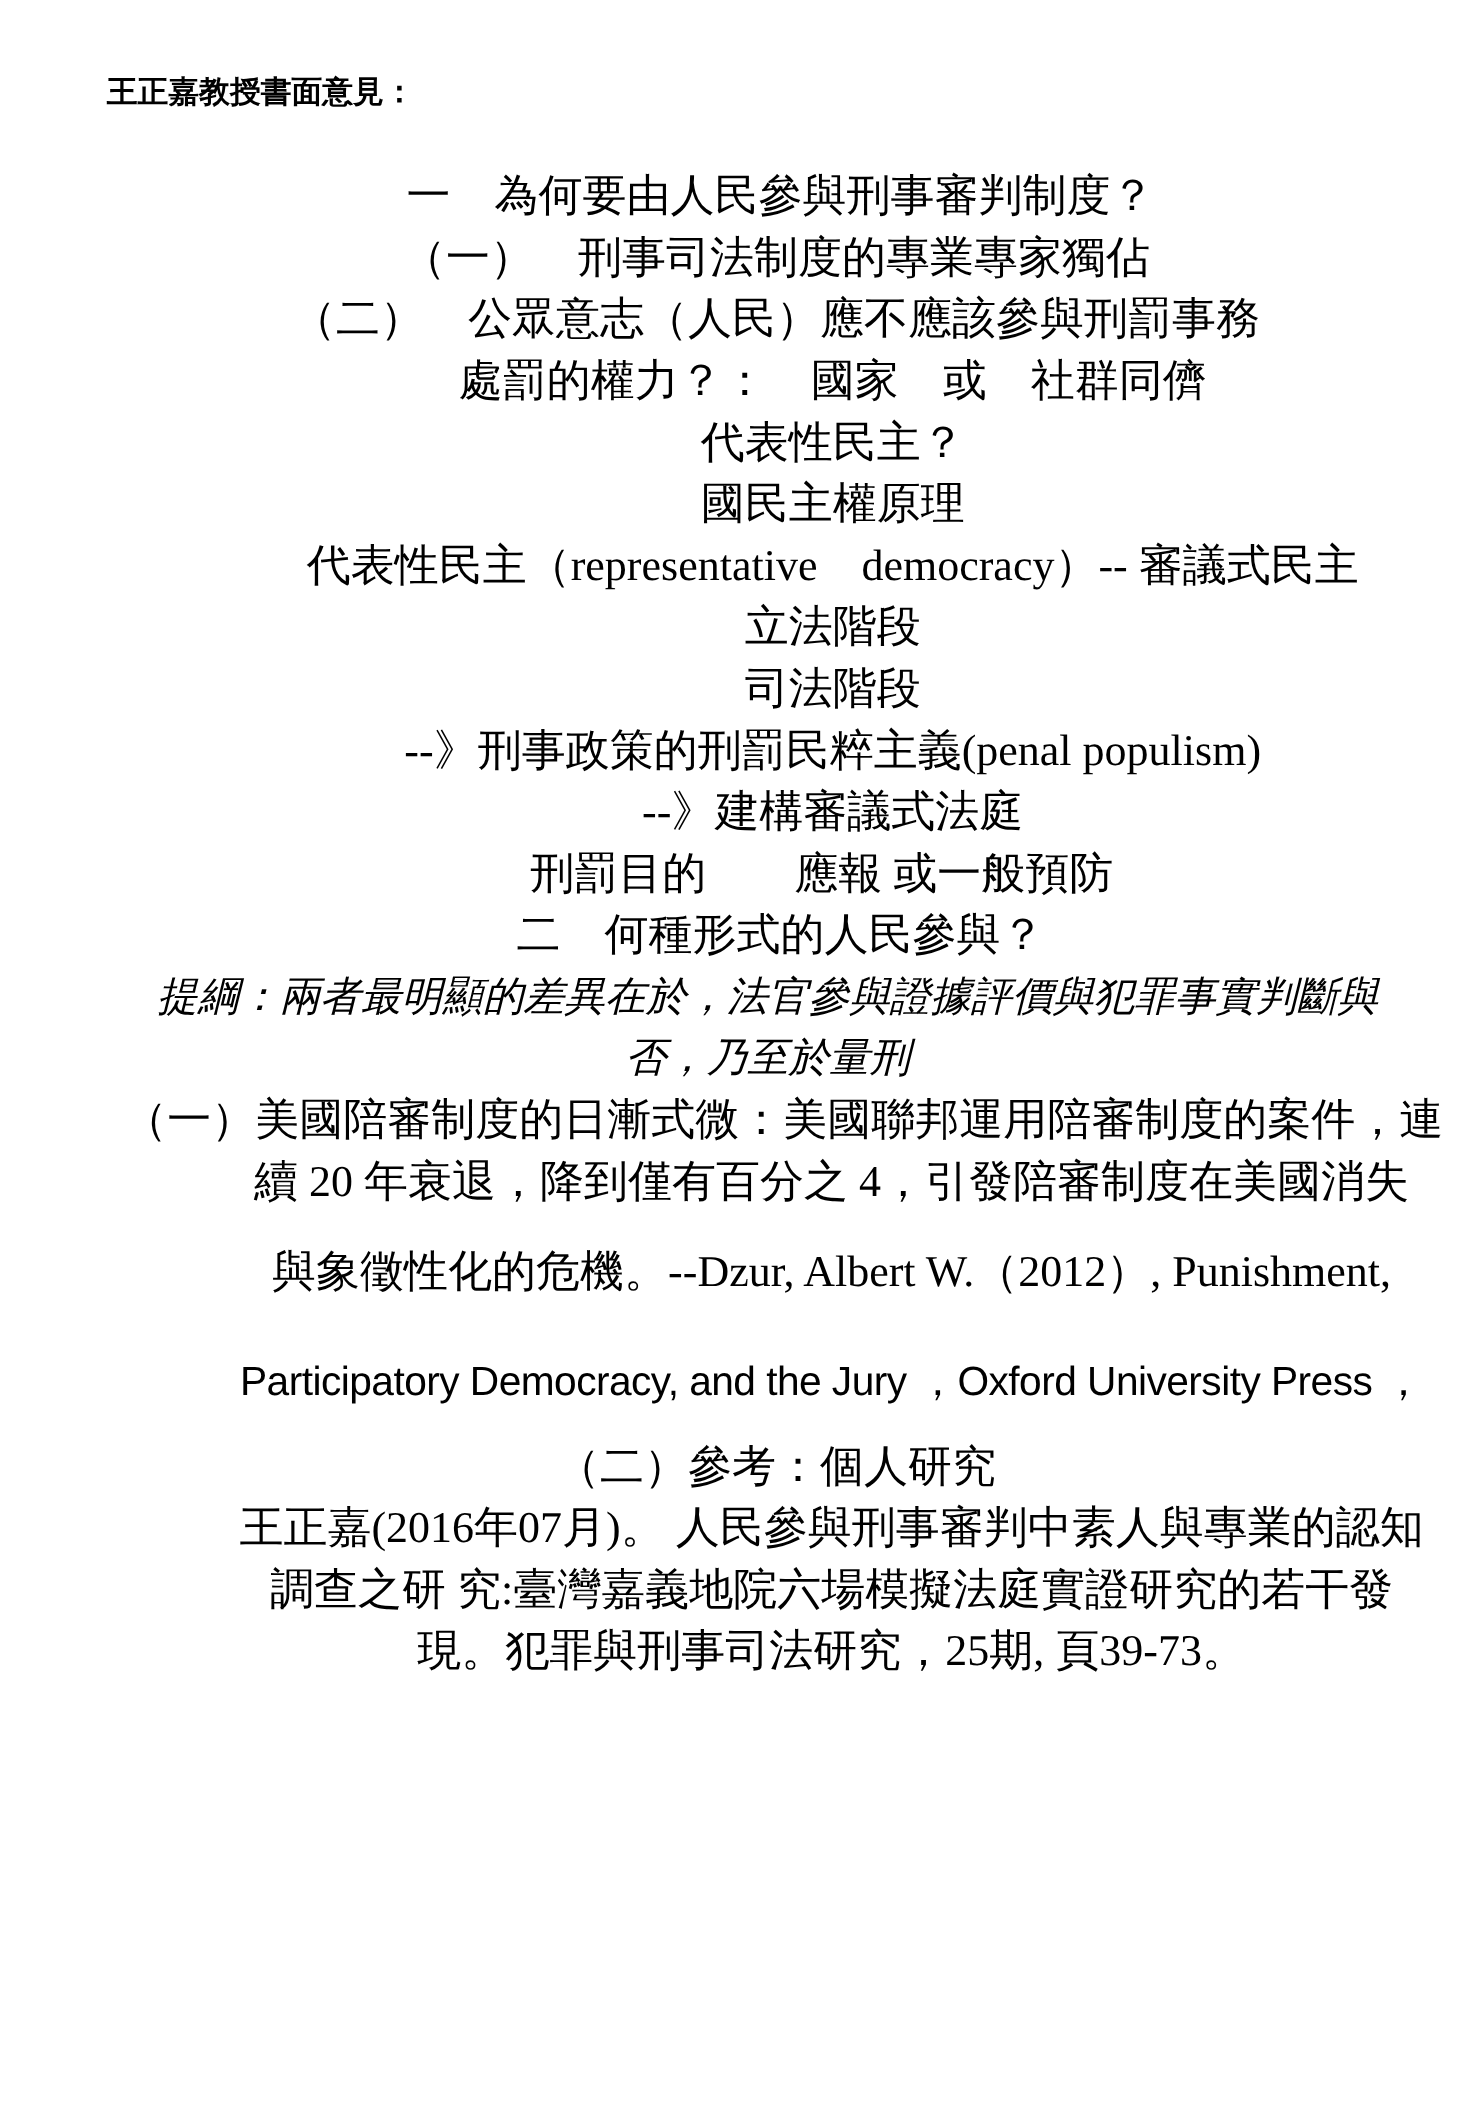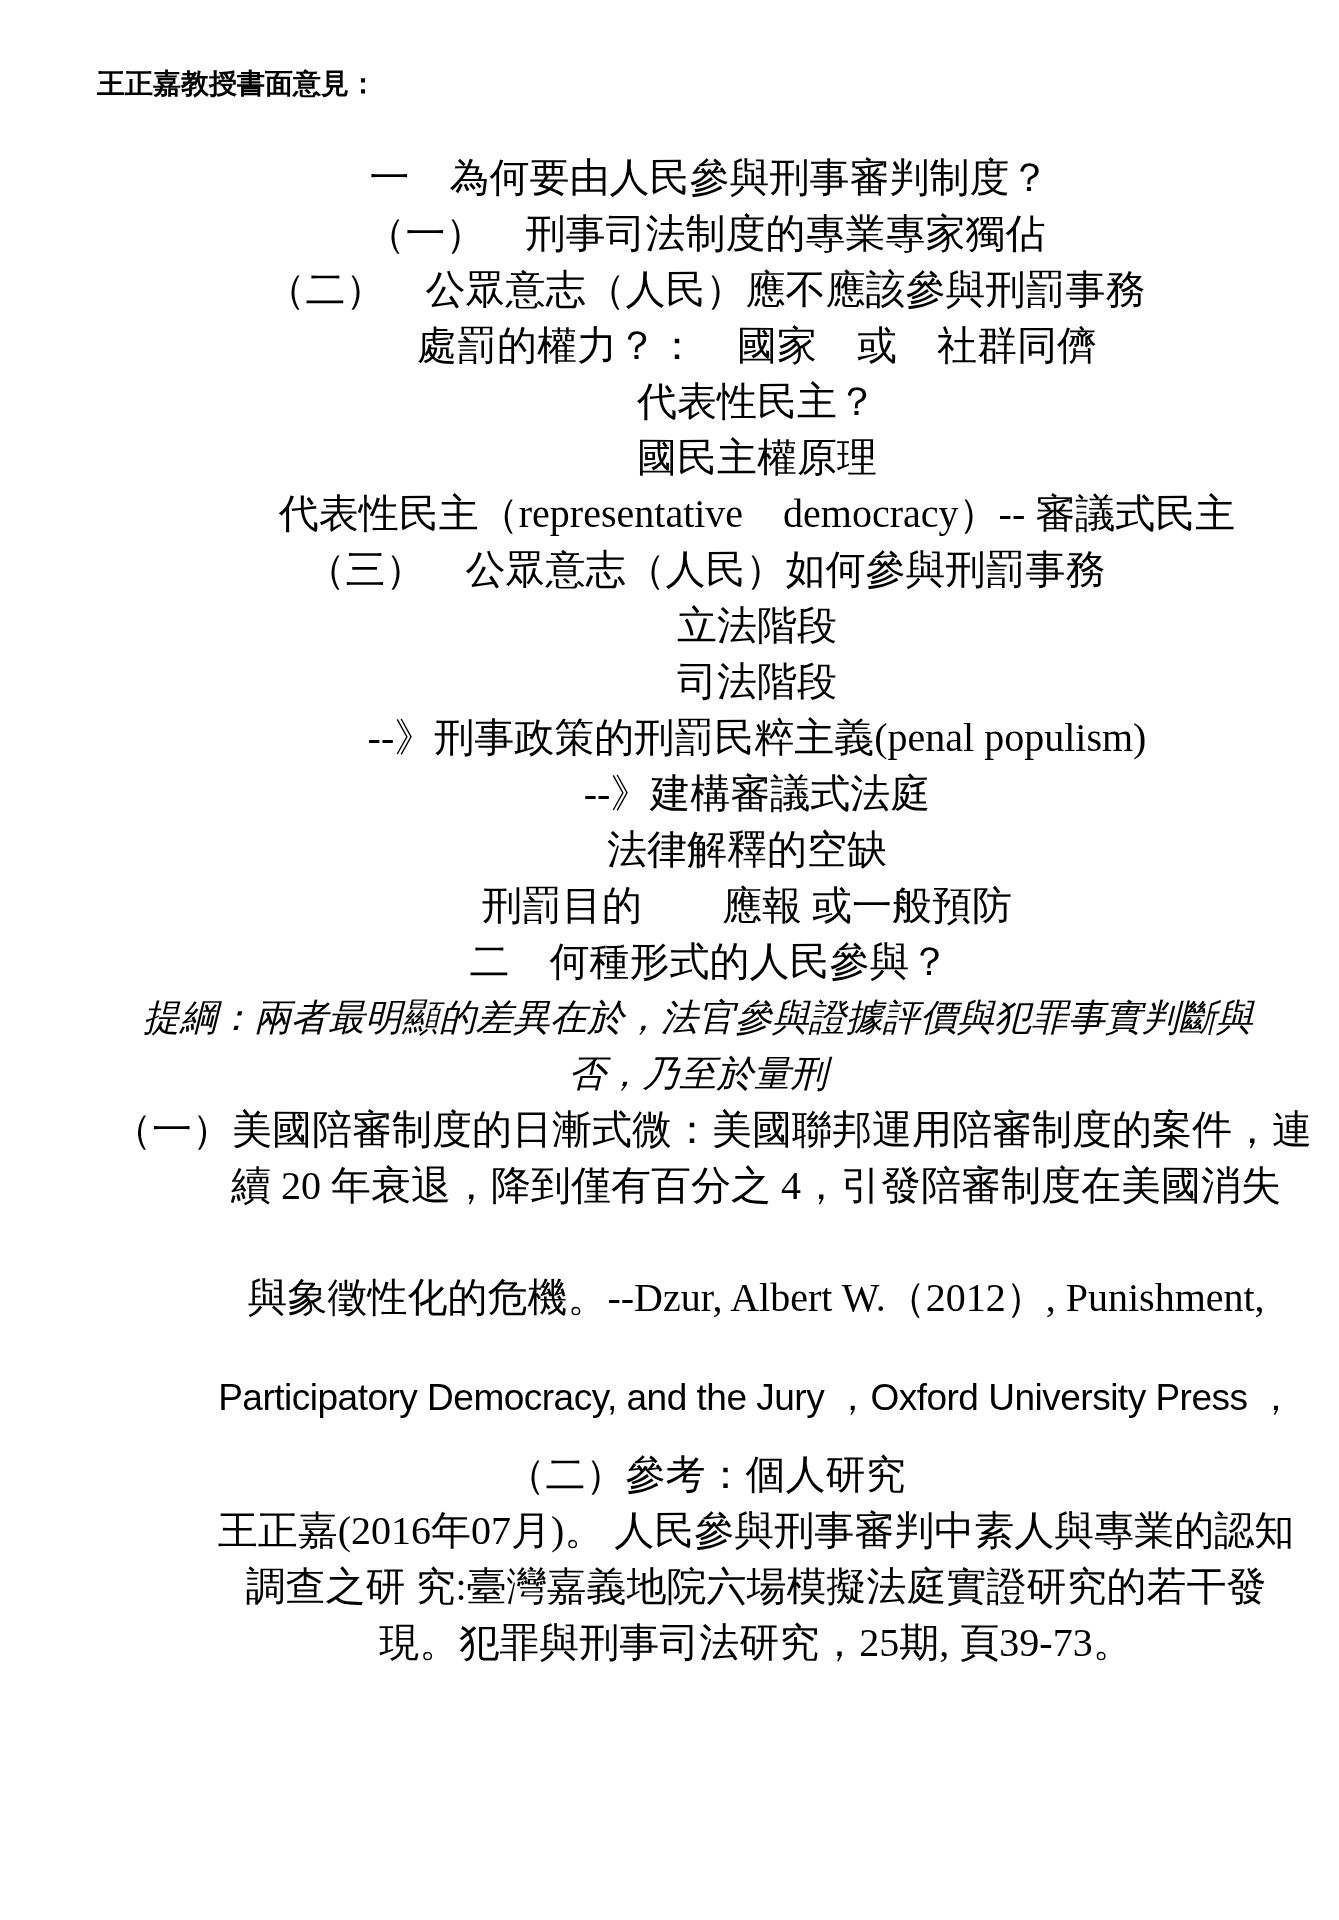--- a/index.html
+++ b/index.html
@@ -42,45 +42,43 @@
     font-family: "DejaVu Serif", "Liberation Serif", serif;
     font-style: italic;
     font-size: 37px;
     margin-left: 0;
   }
   .latin {
     font-family: "Liberation Sans", "DejaVu Sans", sans-serif;
     font-size: 37px;
     letter-spacing: -0.5px;
   }
-  .sp46 { margin-top: 56px; }
+  .sp46 { margin-top: 26px; }
   .sp44 { margin-top: 44px; }
   .sp54 { margin-top: 54px; }
   .sp21 { margin-top: 21px; }
 </style>
 </head>
 <body>
 
 <div class="page">
   <div class="content">
     <div class="title">王正嘉教授書面意見：</div>
 
     <div class="ln h">一　為何要由人民參與刑事審判制度？</div>
     <div class="ln b">（一）　刑事司法制度的專業專家獨佔</div>
     <div class="ln b">（二）　公眾意志（人民）應不應該參與刑罰事務</div>
     <div class="ln s">處罰的權力？：　國家　或　社群同儕</div>
     <div class="ln s">代表性民主？</div>
     <div class="ln s">國民主權原理</div>
     <div class="ln s">代表性民主（representative　democracy）-- 審議式民主</div>
-    <div class="ln b">（三）　公眾意志（人民）如何參與刑罰事務</div>
     <div class="ln s">立法階段</div>
     <div class="ln s">司法階段</div>
     <div class="ln s">--》刑事政策的刑罰民粹主義(penal populism)</div>
     <div class="ln s">--》建構審議式法庭</div>
-    <div class="ln s2">法律解釋的空缺</div>
     <div class="ln s2">刑罰目的　　應報 或一般預防</div>
     <div class="ln h">二　何種形式的人民參與？</div>
     <div class="ln kai">提綱：兩者最明顯的差異在於，法官參與證據評價與犯罪事實判斷與</div>
     <div class="ln kai">否，乃至於量刑</div>
     <div class="ln b">（一）美國陪審制度的日漸式微：美國聯邦運用陪審制度的案件，連</div>
     <div class="ln cont">續 20 年衰退，降到僅有百分之 4，引發陪審制度在美國消失</div>
     <div class="ln cont sp46">與象徵性化的危機。--Dzur, Albert W.（2012）, Punishment,</div>
     <div class="ln cont latin sp44">Participatory Democracy, and the Jury ，Oxford University Press ，</div>
     <div class="ln b sp21">（二）參考：個人研究</div>
     <div class="ln cont">王正嘉(2016年07月)。 人民參與刑事審判中素人與專業的認知</div>

